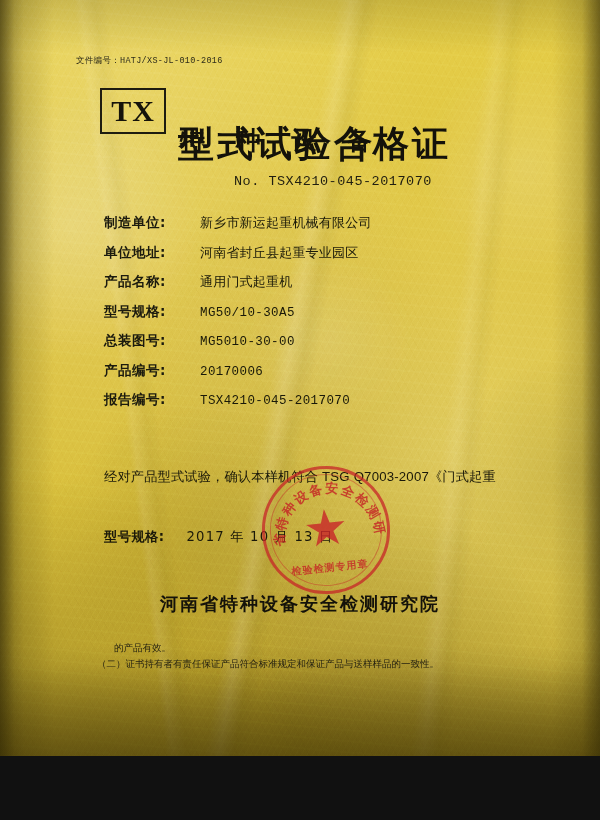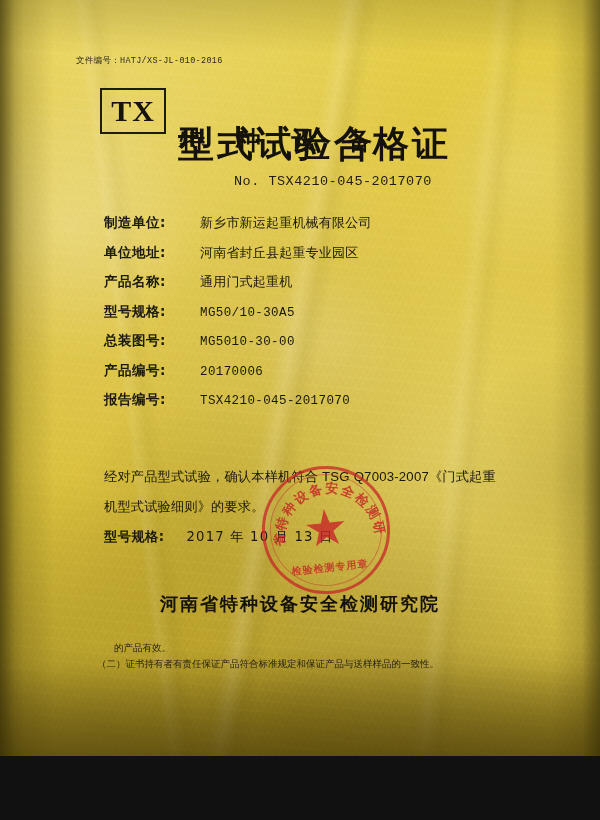--- a/index.html
+++ b/index.html
@@ -364,21 +364,20 @@
         <div class="field-value mono">20170006</div>
       </div>
       <div class="field-row">
         <div class="field-label">报告编号:</div>
         <div class="field-value mono">TSX4210-045-2017070</div>
       </div>
     </div>
 
     <div class="statement">
       <span>经对产品型式试验，确认本样机符合 TSG Q7003-2007《门式起重</span>
-      <span class="l2">机型式试验细则》的要求。</span>
     </div>
 
     <div class="issue-line">
       <span class="issue-label">型号规格:</span>
       <span class="issue-date">2017 年 10 月 13 日</span>
     </div>
 
     <div class="seal">
       <div class="seal-inner"></div>
       <svg class="seal-arc" viewBox="0 0 128 128">

